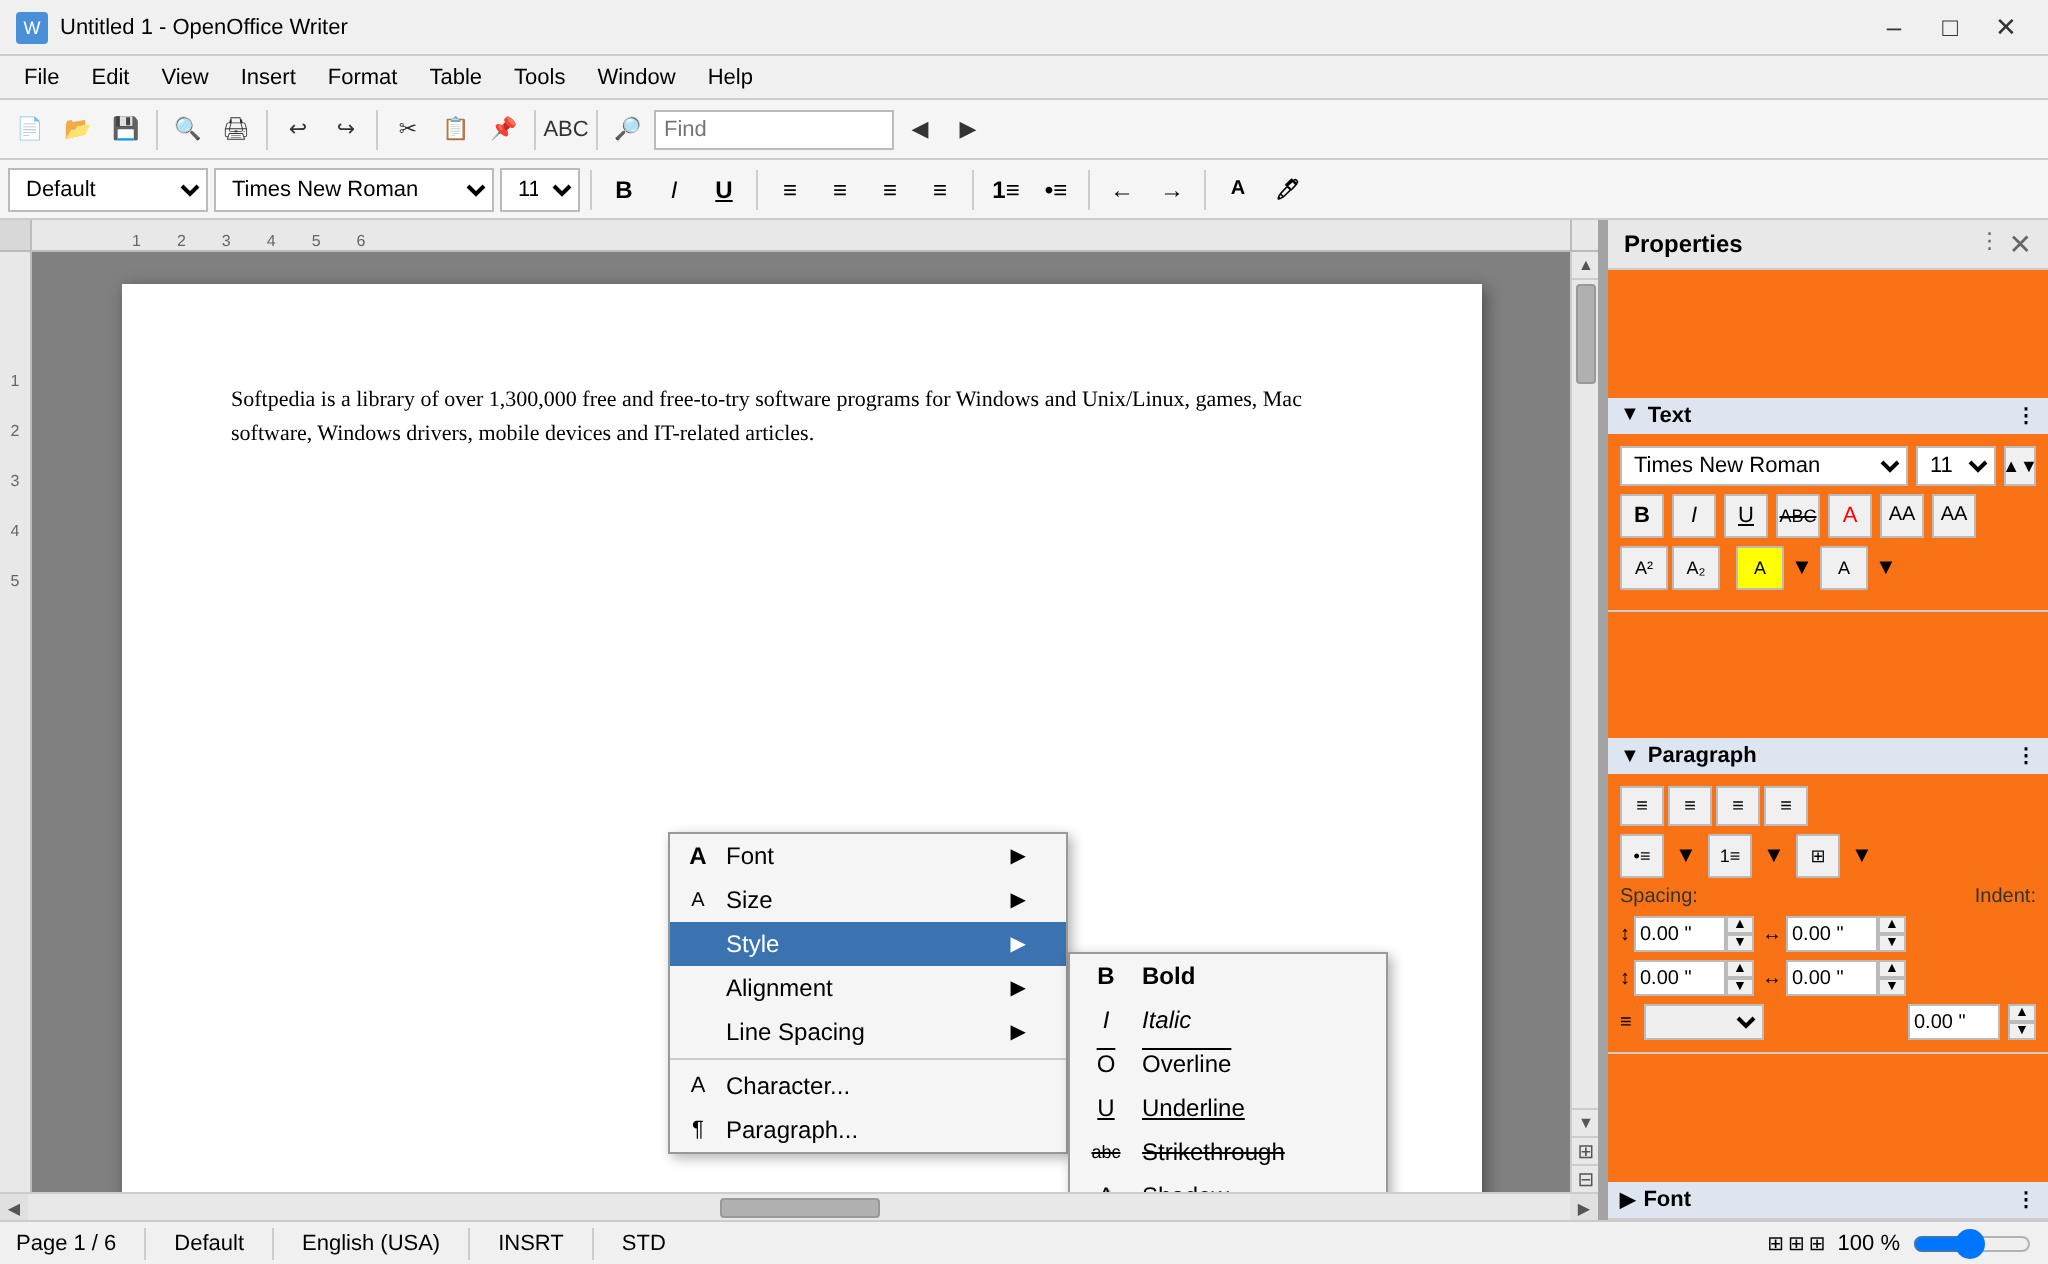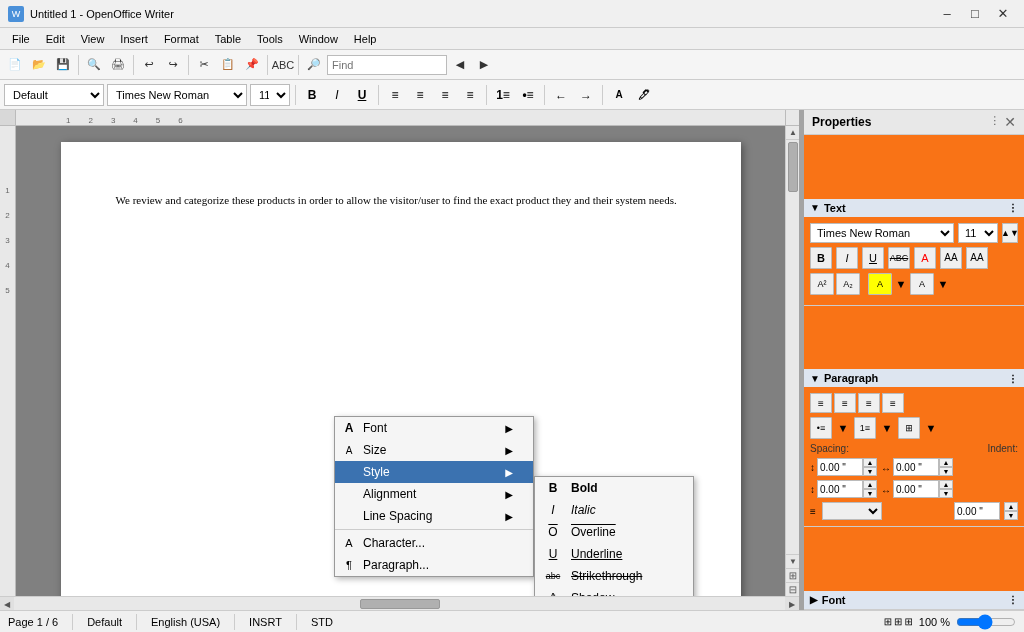--- a/index.html
+++ b/index.html
@@ -192,21 +192,21 @@
         <span style="margin-bottom:16px;">2</span>
         <span style="margin-bottom:16px;">3</span>
         <span style="margin-bottom:16px;">4</span>
         <span>5</span>
       </div>
 
       <div style="flex:1;background:#808080;overflow-y:scroll;overflow-x:auto;position:relative;">
 
         <div style="background:white;margin:16px auto;width:680px;min-height:500px;box-shadow:2px 2px 8px rgba(0,0,0,0.4);padding:50px 55px;position:relative;">
           <div class="doc-content">
-            <p>We review and categorize these products in order to allow the visitor/user to find the exact product they and their system needs.</p>
+            <p>Softpedia is a library of over 1,300,000 free and free-to-try software programs for Windows and Unix/Linux, games, Mac software, Windows drivers, mobile devices and IT-related articles.</p>
           </div>
 
         </div>
 
         <div class="context-menu-container">
           <div class="context-menu">
             <div class="ctx-item">
               <span class="icon" style="font-size:12px;font-weight:bold;">A</span>
               <span>Font</span>
               <span class="arrow">▶</span>

